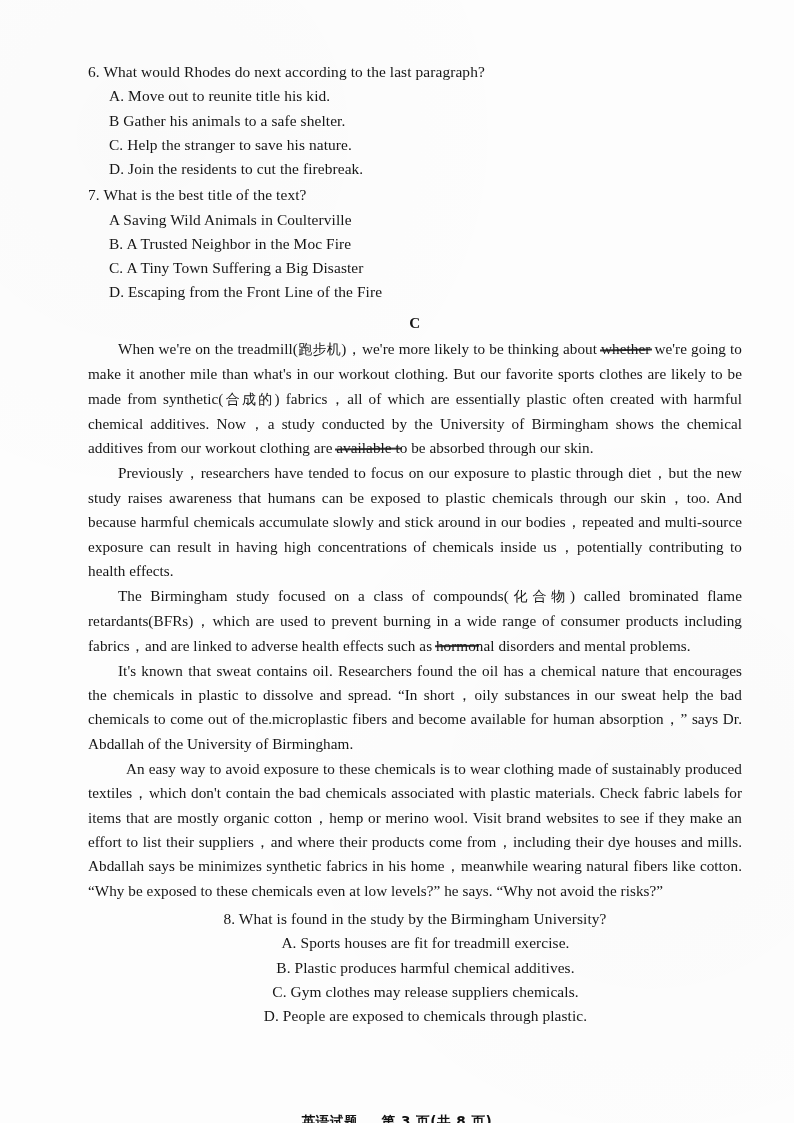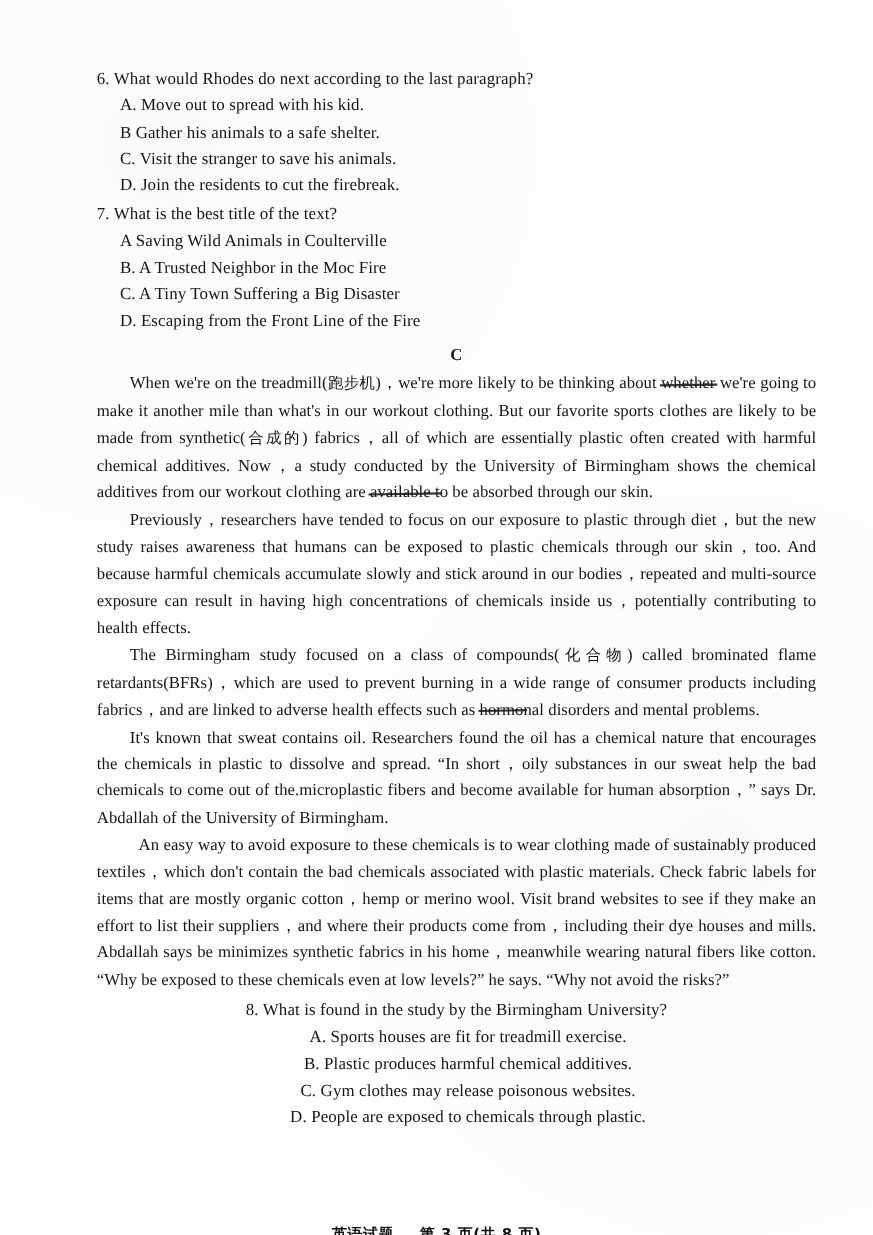--- a/index.html
+++ b/index.html
@@ -127,23 +127,23 @@
 </style>
 </head>
 <body>
 
 <div class="page">
   <div class="content">
 
     <div class="question">
       <div class="q-stem">6. What would Rhodes do next according to the last paragraph?</div>
       <ul class="q-options">
-        <li class="q-option">A. Move out to spread with his kid.</li>
+        <li class="q-option">A. Move out to reunite title his kid.</li>
         <li class="q-option">B  Gather his animals to a safe shelter.</li>
-        <li class="q-option">C. Visit the stranger to save his animals.</li>
+        <li class="q-option">C. Help the stranger to save his nature.</li>
         <li class="q-option">D. Join the residents to cut the firebreak.</li>
       </ul>
     </div>
 
     <div class="question">
       <div class="q-stem">7. What is the best title of the text?</div>
       <ul class="q-options">
         <li class="q-option">A  Saving Wild Animals in Coulterville</li>
         <li class="q-option">B. A Trusted Neighbor in the Moc Fire</li>
         <li class="q-option">C. A Tiny Town Suffering a Big Disaster</li>
@@ -159,21 +159,21 @@
       <p class="para">The Birmingham study focused on a class of compounds(<span class="cn">化合物</span>) called brominated flame retardants(BFRs)，which are used to prevent burning in a wide range of consumer products including fabrics，and are linked to adverse health effects such as <span class="struck struck-short">hormonal</span> disorders and mental problems.</p>
       <p class="para">It's known that sweat contains oil. Researchers found the oil has a chemical nature that encourages the chemicals in plastic to dissolve and spread. “In short，oily substances in our sweat help the bad chemicals to come out of the.microplastic fibers and become available for human absorption，” says Dr. Abdallah of the University of Birmingham.</p>
       <p class="para wide-indent">An easy way to avoid exposure to these chemicals is to wear clothing made of sustainably produced textiles，which don't contain the bad chemicals associated with plastic materials. Check fabric labels for items that are mostly organic cotton，hemp or merino wool. Visit brand websites to see if they make an effort to list their suppliers，and where their products come from，including their dye houses and mills. Abdallah says be minimizes synthetic fabrics in his home，meanwhile wearing natural fibers like cotton. “Why be exposed to these chemicals even at low levels?” he says. “Why not avoid the risks?”</p>
     </div>
 
     <div class="question" style="margin-top:4px;text-align:center;">
       <div class="q-stem">8. What is found in the study by the Birmingham University?</div>
       <ul class="q-options">
         <li class="q-option">A. Sports houses are fit for treadmill exercise.</li>
         <li class="q-option">B. Plastic produces harmful chemical additives.</li>
-        <li class="q-option">C. Gym clothes may release poisonous websites.</li>
+        <li class="q-option">C. Gym clothes may release suppliers chemicals.</li>
         <li class="q-option">D. People are exposed to chemicals through plastic.</li>
       </ul>
     </div>
 
   </div>
 
   <div class="footer">
     <span>英语试题</span>
     <span class="sep"></span>
     <span>第 3 页(共 8 页)</span>

